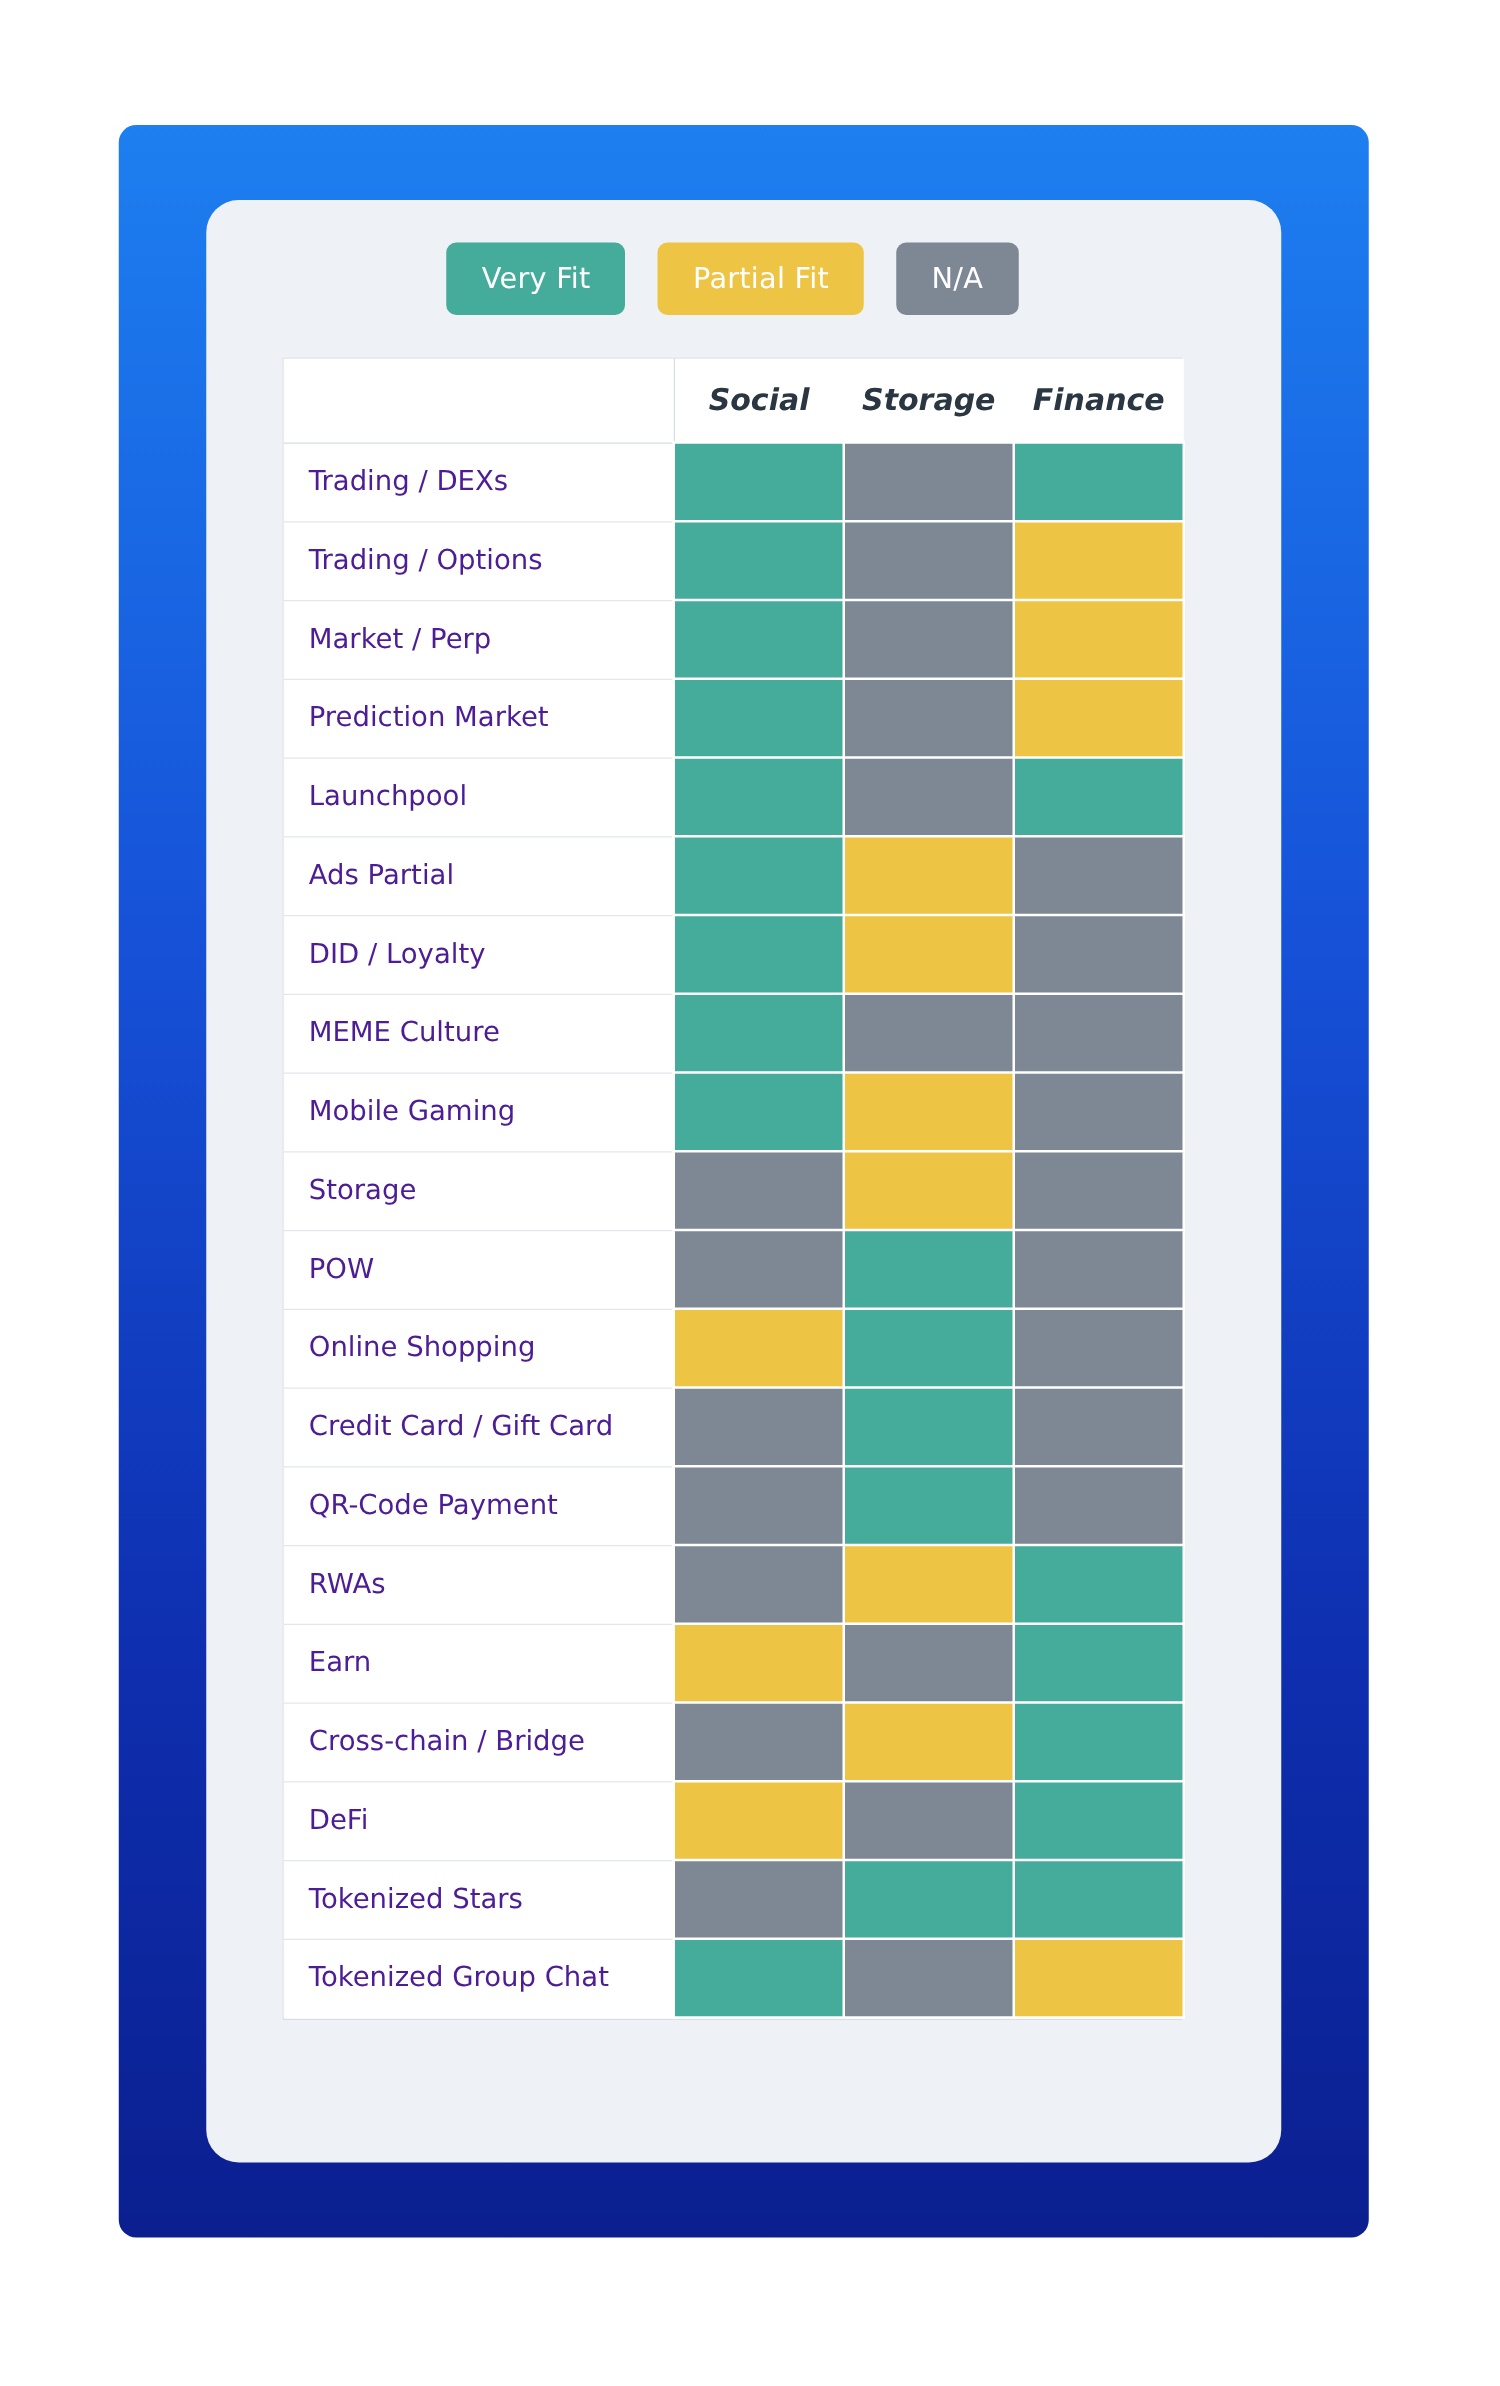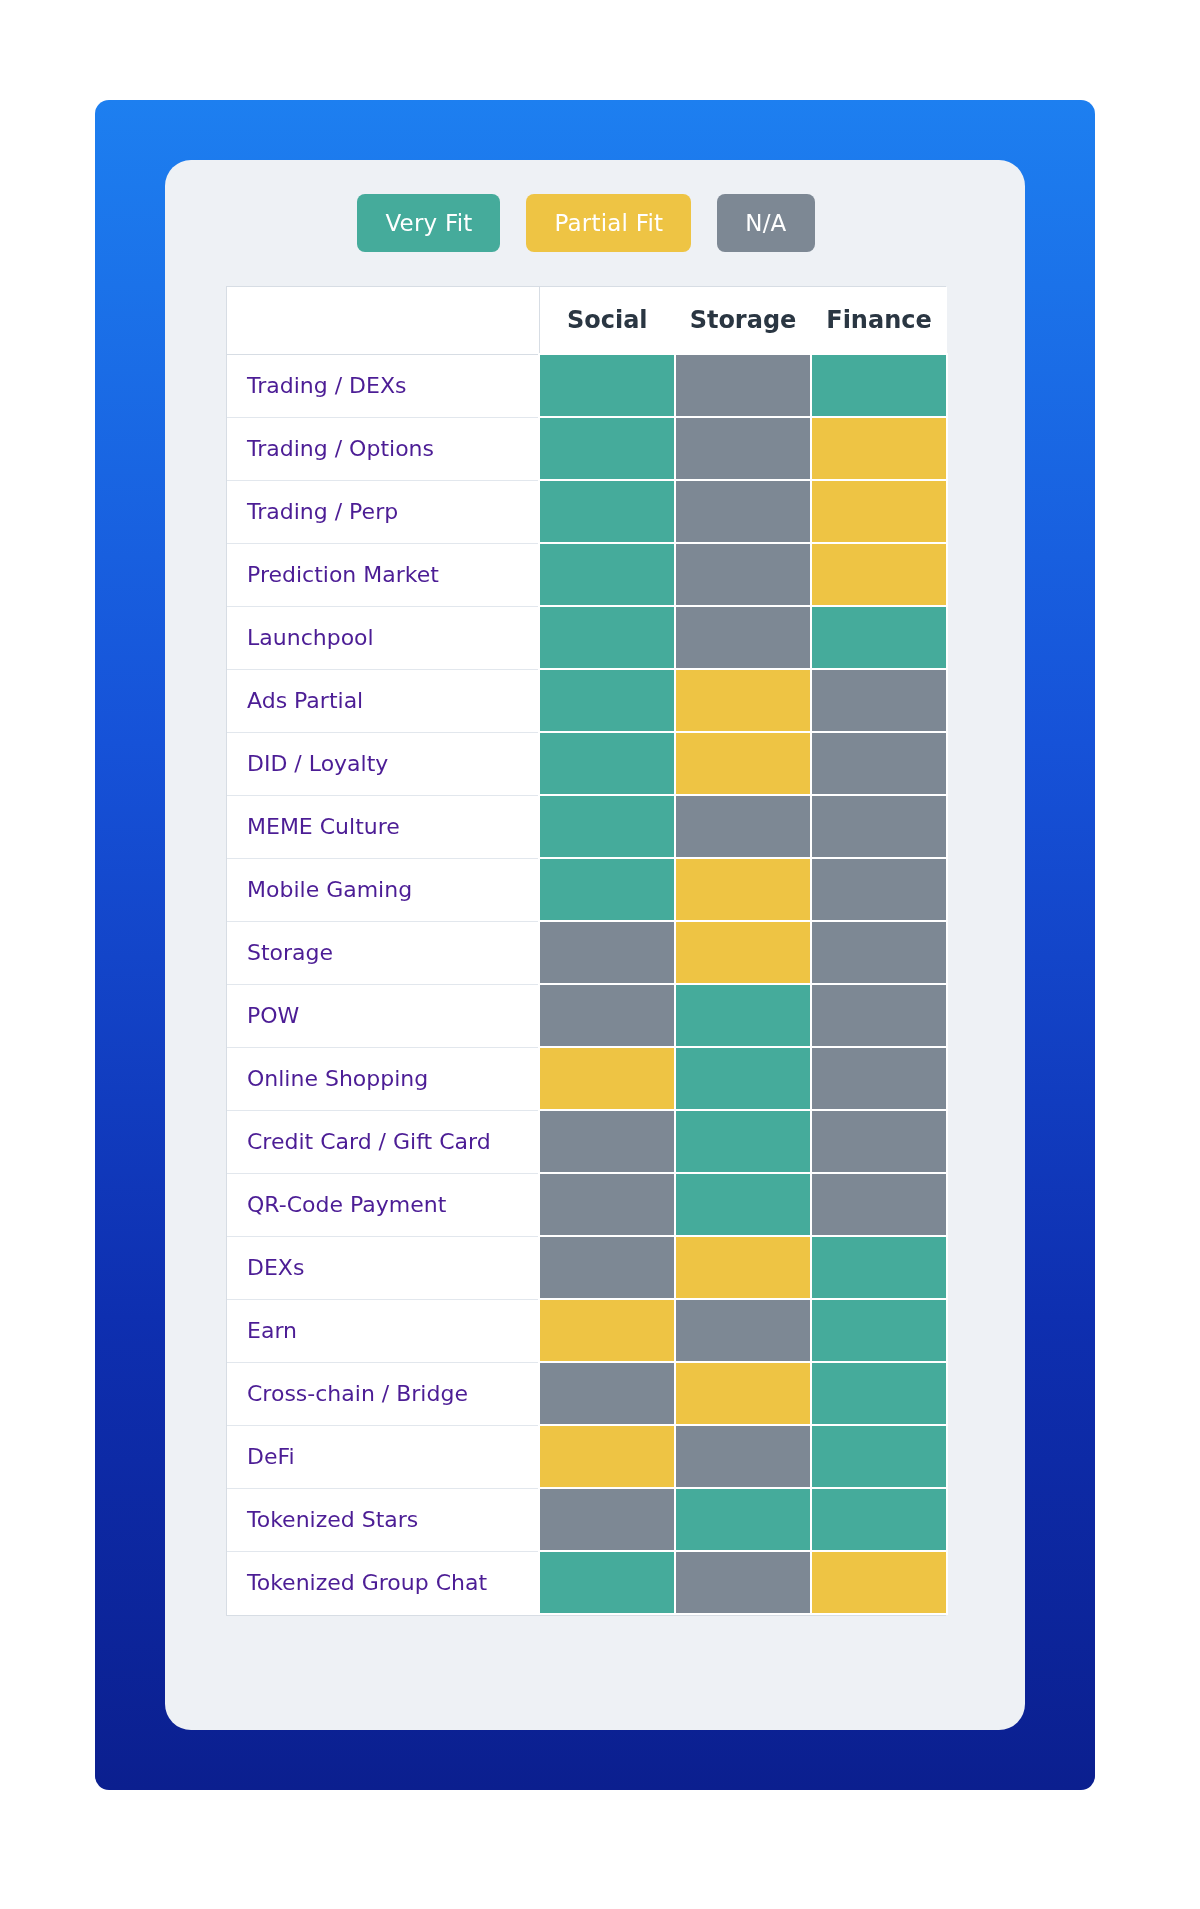--- a/index.html
+++ b/index.html
@@ -77,20 +77,21 @@
   col.c-cell { width: 136px; }
   thead th {
     height: 66px;
     font-size: 24px;
     font-weight: bold;
     color: #2a3642;
     text-align: center;
     background: #ffffff;
     border-bottom: 1px solid #d7dde4;
     font-family: "DejaVu Sans", sans-serif;
+    font-style: italic;
   }
   thead th.blank {
     border-right: 1px solid #d7dde4;
   }
   tbody tr { height: 63px; }
   td.row-label {
     font-size: 22px;
     color: #4c1d95;
     padding-left: 20px;
     background: #ffffff;
@@ -149,21 +150,21 @@
               <td class="cell v-na"></td>
               <td class="cell v-very"></td>
             </tr>
             <tr>
               <td class="row-label">Trading / Options</td>
               <td class="cell v-very"></td>
               <td class="cell v-na"></td>
               <td class="cell v-partial"></td>
             </tr>
             <tr>
-              <td class="row-label">Trading / Perp</td>
+              <td class="row-label">Market / Perp</td>
               <td class="cell v-very"></td>
               <td class="cell v-na"></td>
               <td class="cell v-partial"></td>
             </tr>
             <tr>
               <td class="row-label">Prediction Market</td>
               <td class="cell v-very"></td>
               <td class="cell v-na"></td>
               <td class="cell v-partial"></td>
             </tr>
@@ -221,21 +222,21 @@
               <td class="cell v-very"></td>
               <td class="cell v-na"></td>
             </tr>
             <tr>
               <td class="row-label">QR-Code Payment</td>
               <td class="cell v-na"></td>
               <td class="cell v-very"></td>
               <td class="cell v-na"></td>
             </tr>
             <tr>
-              <td class="row-label">DEXs</td>
+              <td class="row-label">RWAs</td>
               <td class="cell v-na"></td>
               <td class="cell v-partial"></td>
               <td class="cell v-very"></td>
             </tr>
             <tr>
               <td class="row-label">Earn</td>
               <td class="cell v-partial"></td>
               <td class="cell v-na"></td>
               <td class="cell v-very"></td>
             </tr>

